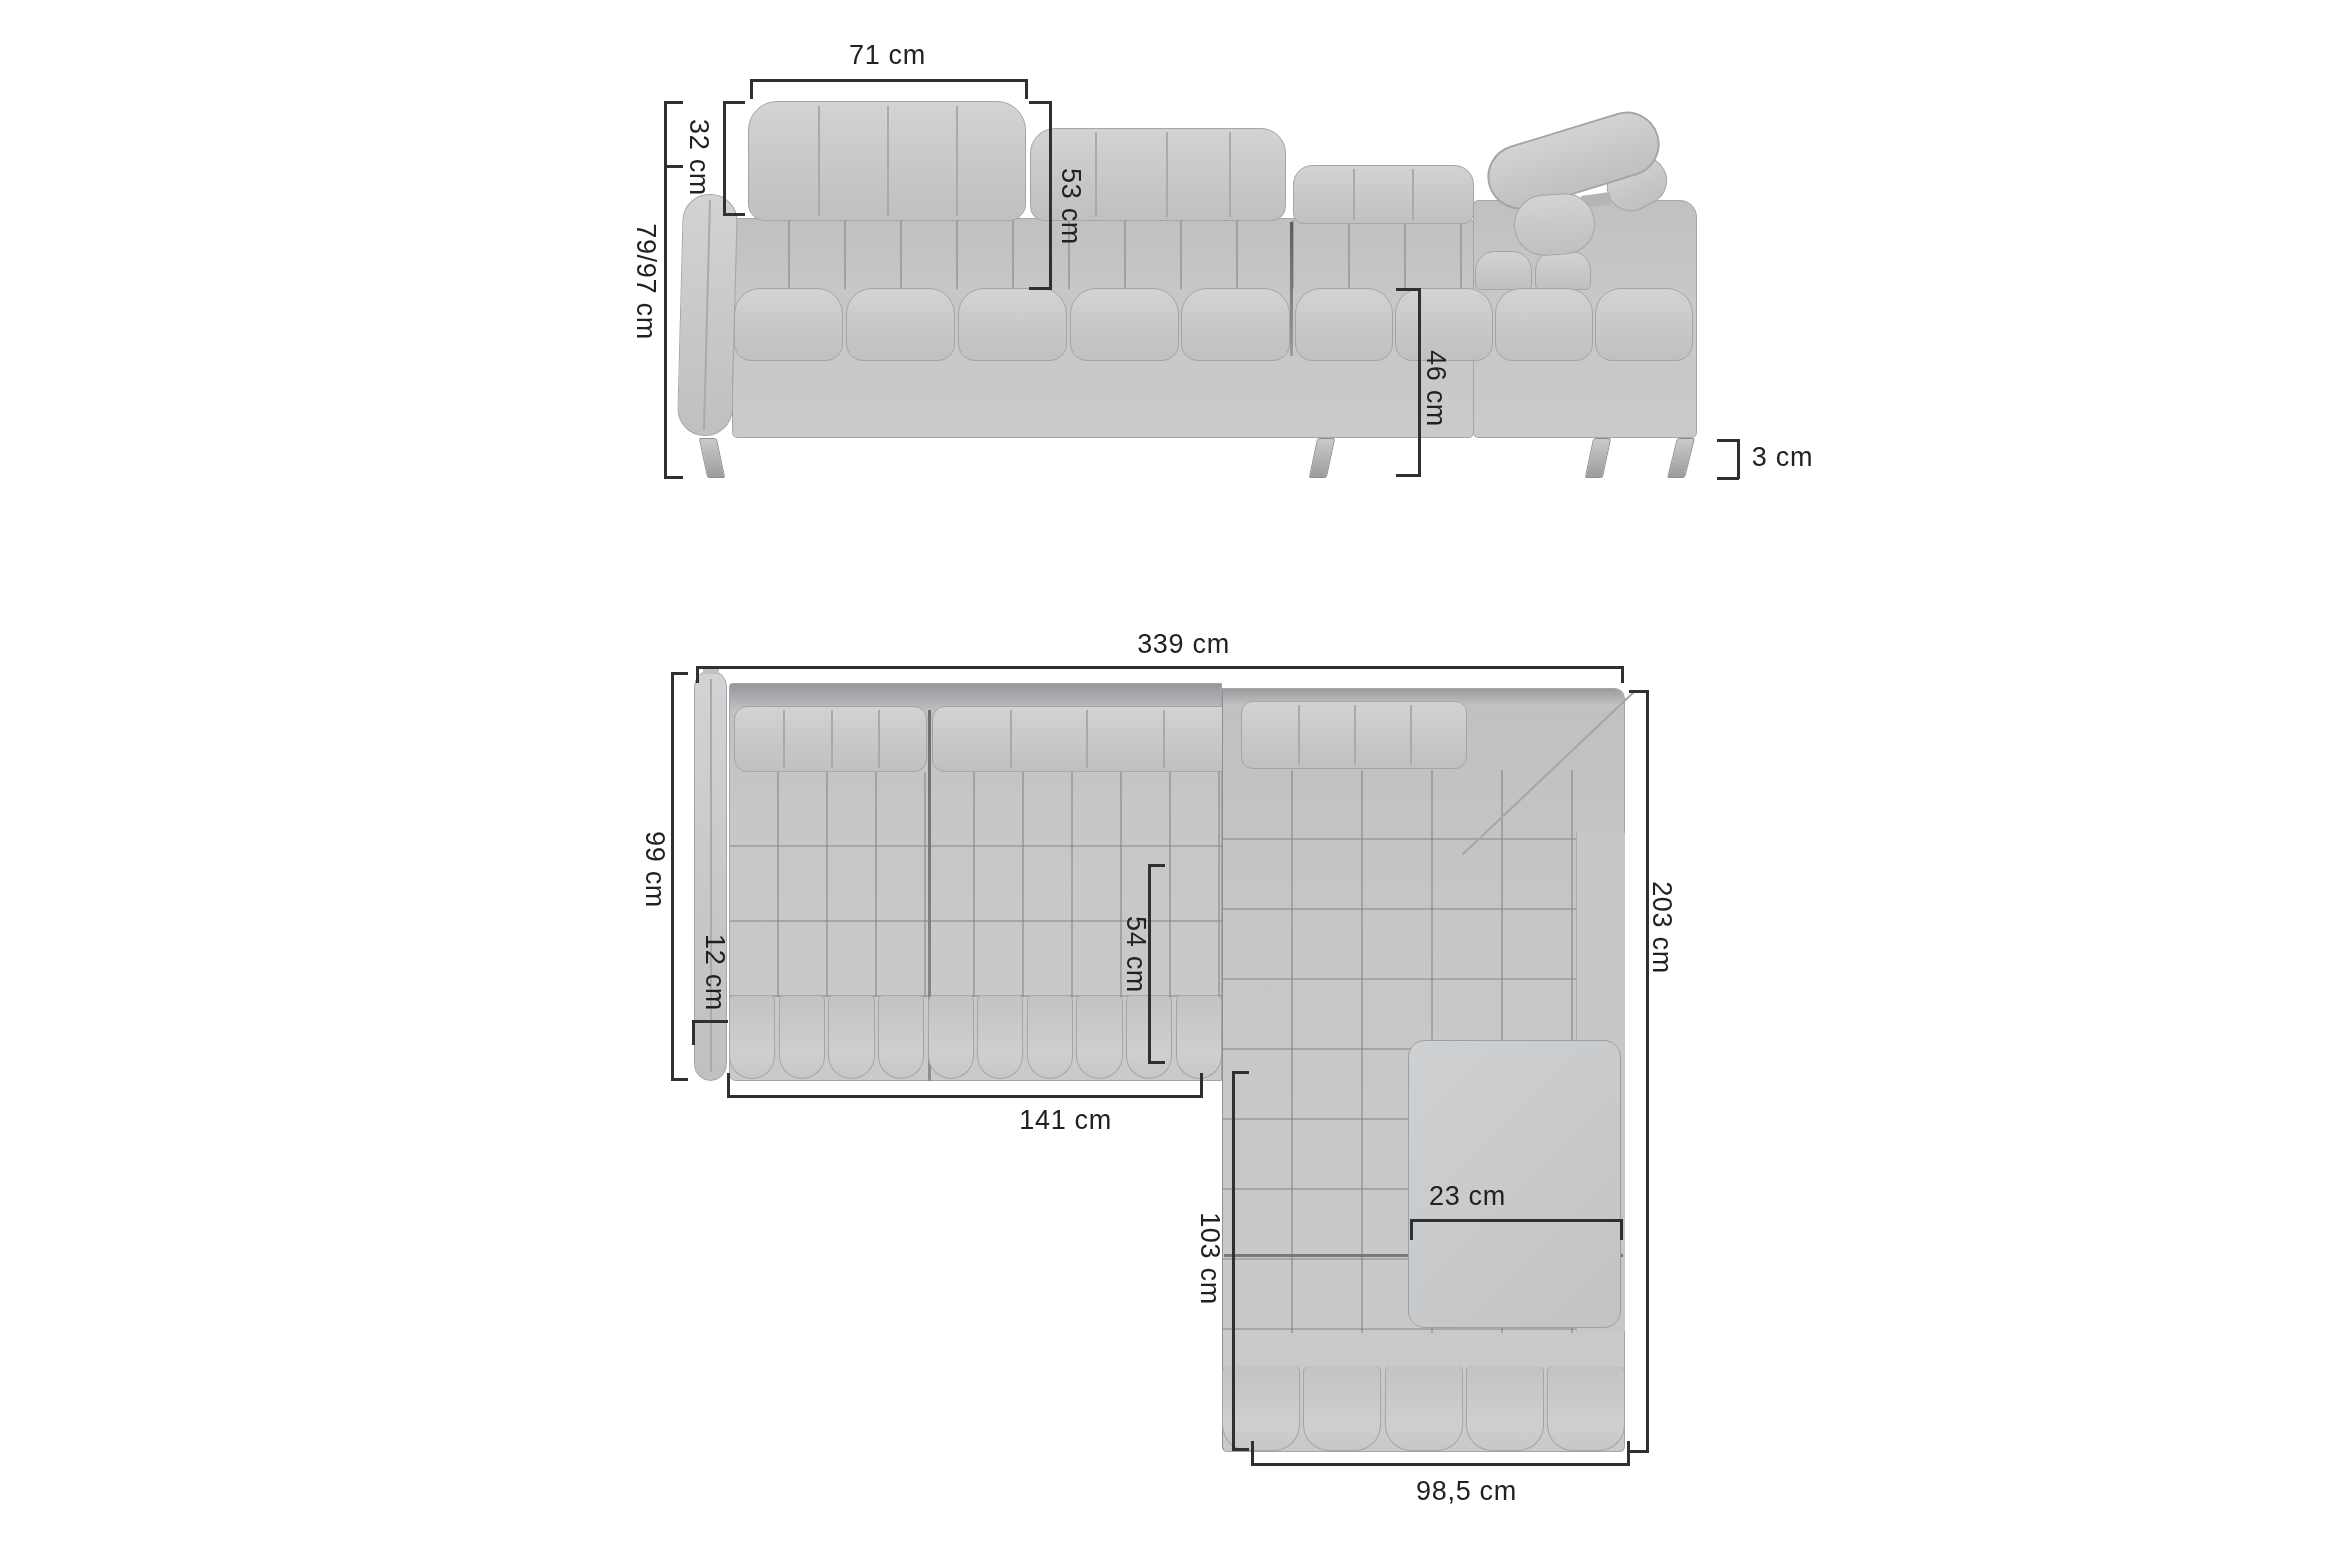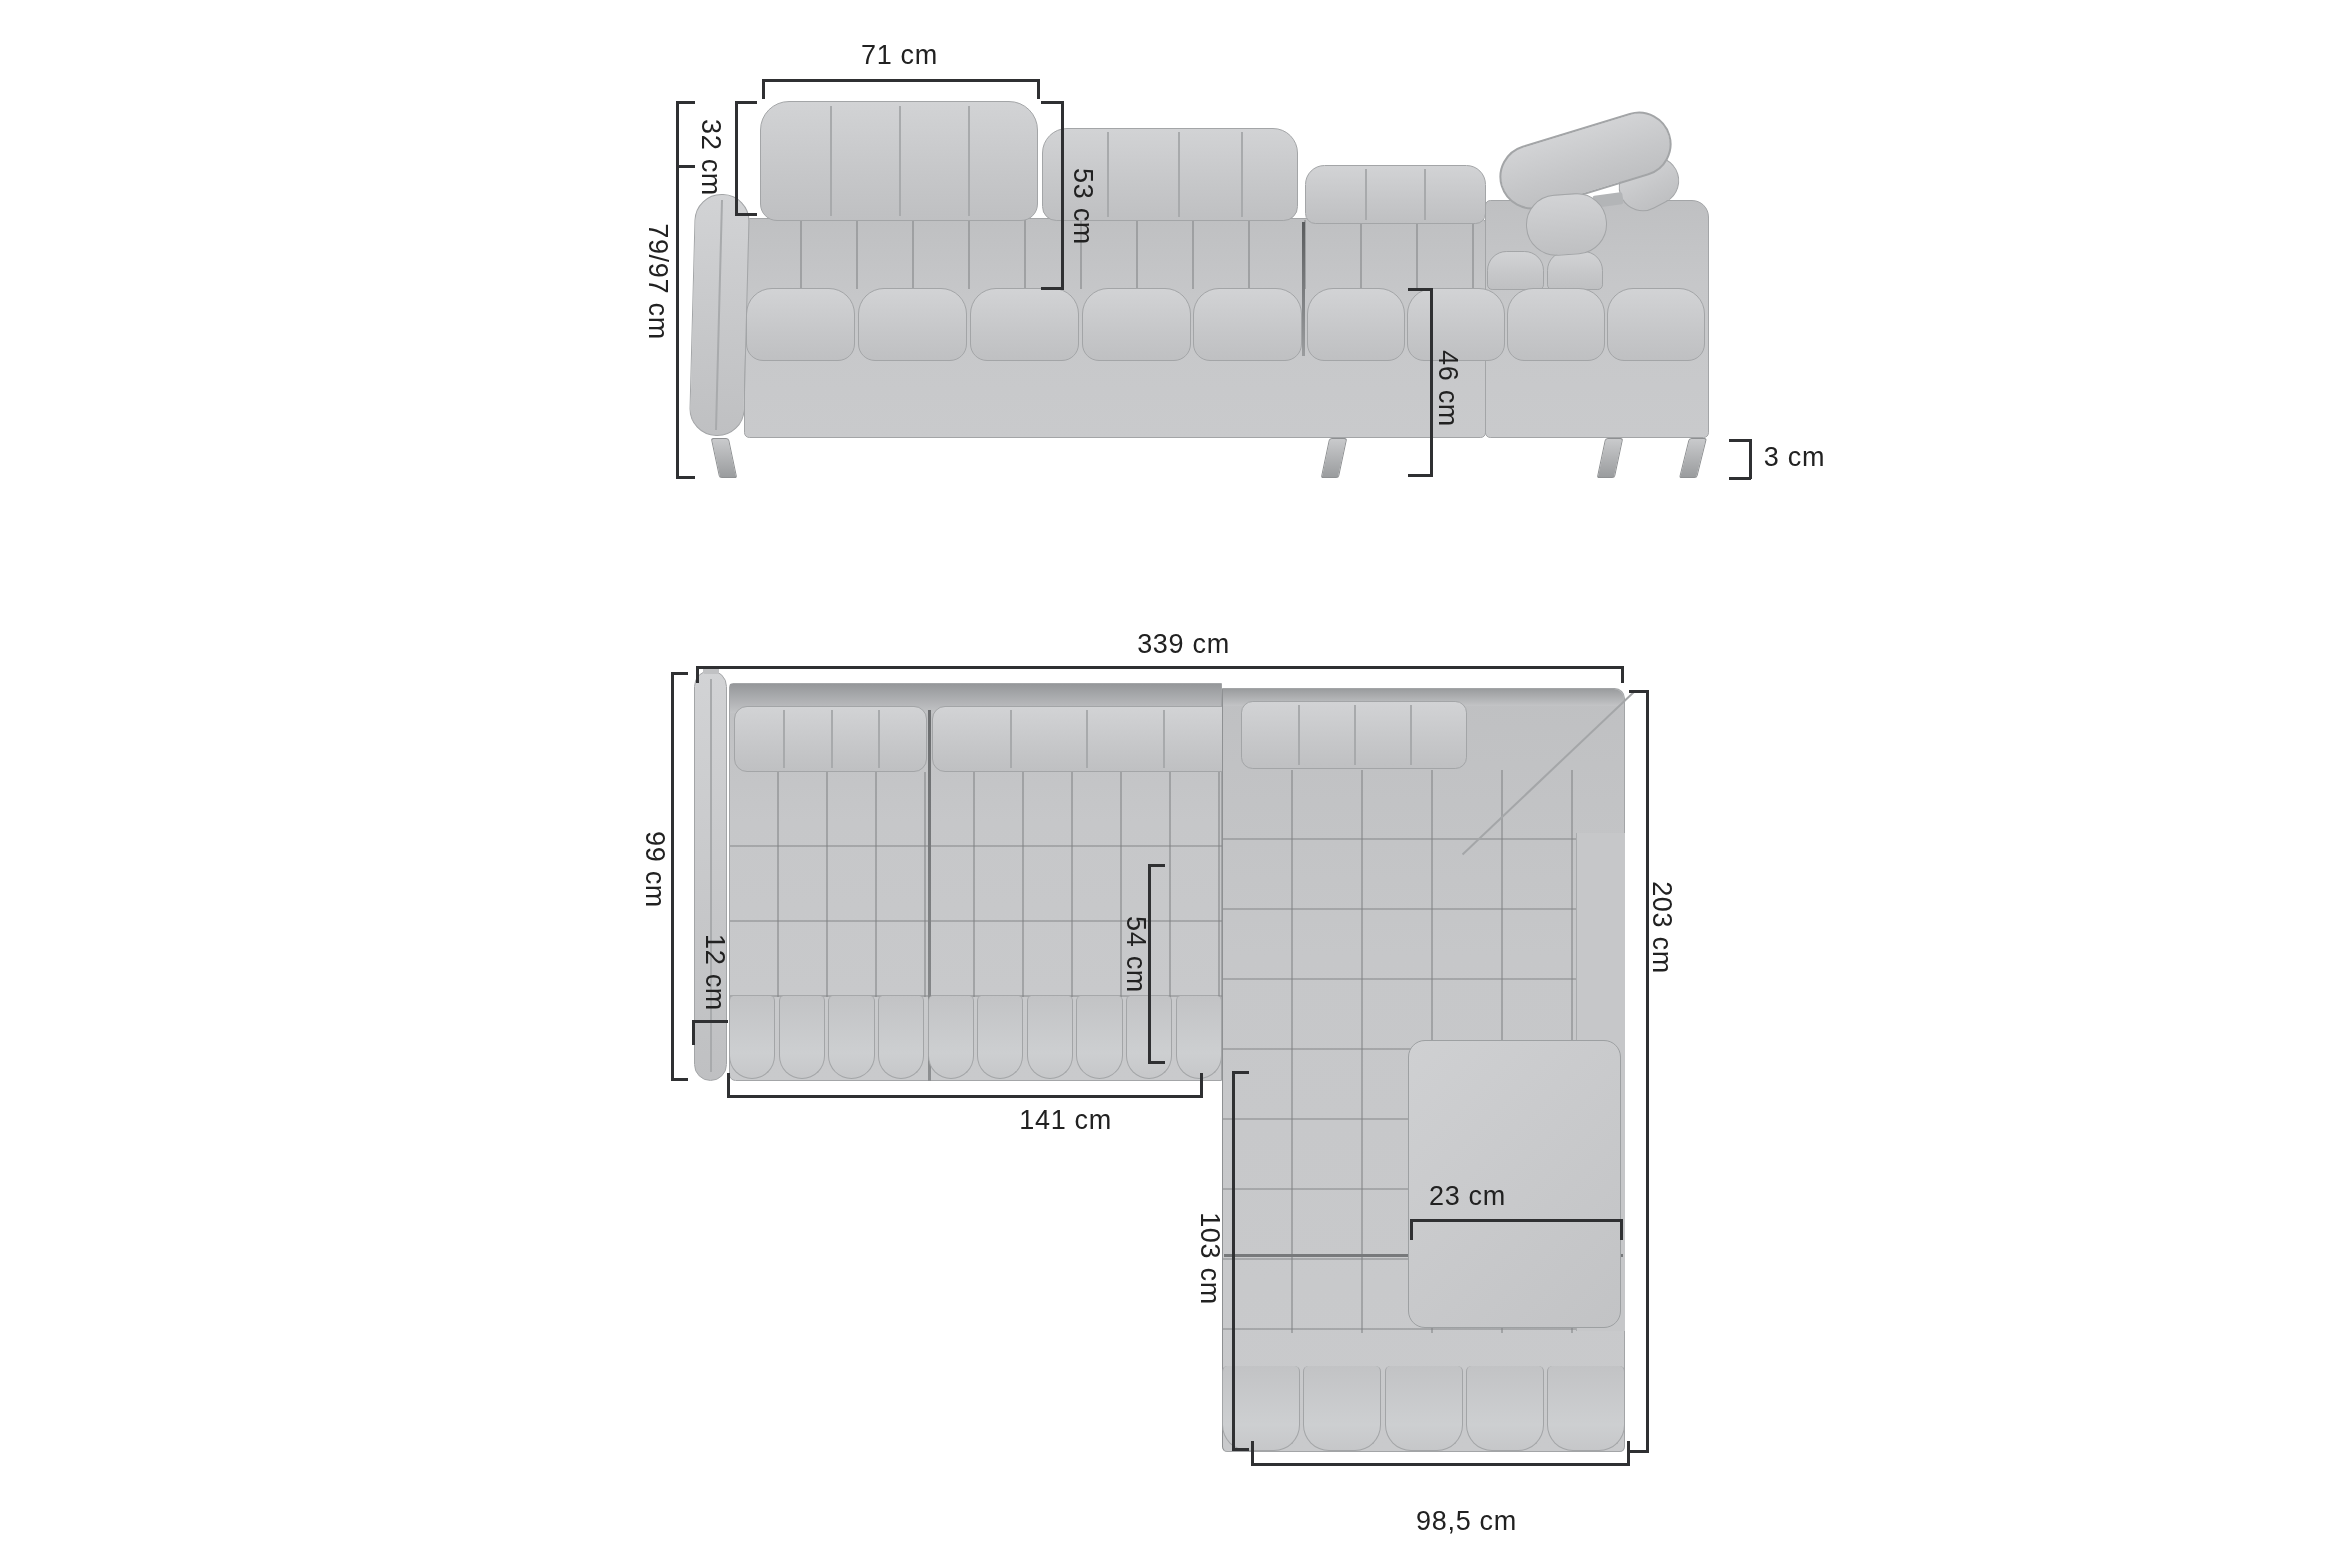--- a/index.html
+++ b/index.html
@@ -34,21 +34,21 @@
       repeating-linear-gradient(to right,transparent 0 68px,rgba(125,127,129,.5) 68px 70px),
       repeating-linear-gradient(to bottom,transparent 0 68px,rgba(125,127,129,.45) 68px 70px);}
   .leg{position:absolute;width:15.6px;height:38px;border-radius:2.6px;
        background:linear-gradient(180deg,#c9cacc,#9a9c9e);border:0.7px solid #8e9092;}
 </style>
 </head>
 <body>
 
 <div id="canvas">
 
-  <div class="abs" style="left:12px;top:0;width:1859px;height:520px;">
+  <div class="abs" style="left:0;top:0;width:1859px;height:520px;">
 
     <div class="leg" style="left:703px;top:438px;transform:skewX(12deg);"></div>
     <div class="leg" style="left:1313px;top:438px;transform:skewX(-12deg);"></div>
     <div class="leg" style="left:1589px;top:438px;transform:skewX(-12deg);"></div>
     <div class="leg" style="left:1672px;top:438px;transform:skewX(-14deg);"></div>
 
     <div class="part block" style="left:732px;top:218px;width:742px;height:220px;border-radius:5.2px;">
       <div class="abs backchan" style="left:1.3px;top:1.3px;width:736px;height:69px;"></div>
       <div class="abs" style="left:557px;top:2.6px;width:2.6px;height:134px;background:linear-gradient(180deg,#5a5c5e,#9a9c9e);"></div>
     </div>
@@ -253,17 +253,17 @@
       <div class="dl" style="left:1646px;top:170px;width:2.6px;height:762px;"></div>
       <div class="dl" style="left:1629px;top:170px;width:19.5px;height:2.6px;"></div>
       <div class="dl" style="left:1629px;top:930px;width:19.5px;height:2.6px;"></div>
       <div class="lab vlab" style="left:1564px;top:392px;">203 cm</div>
     </div>
 
     <div>
       <div class="dl" style="left:1251px;top:943px;width:379px;height:2.6px;"></div>
       <div class="dl" style="left:1251px;top:921px;width:2.6px;height:25px;"></div>
       <div class="dl" style="left:1627px;top:921px;width:2.6px;height:25px;"></div>
-      <div class="lab" style="left:1369px;top:956px;margin-top:30px;">98,5 cm</div>
+      <div class="lab" style="left:1369px;top:956px;">98,5 cm</div>
     </div>
   </div>
 </div>
 
 
 </body></html>

